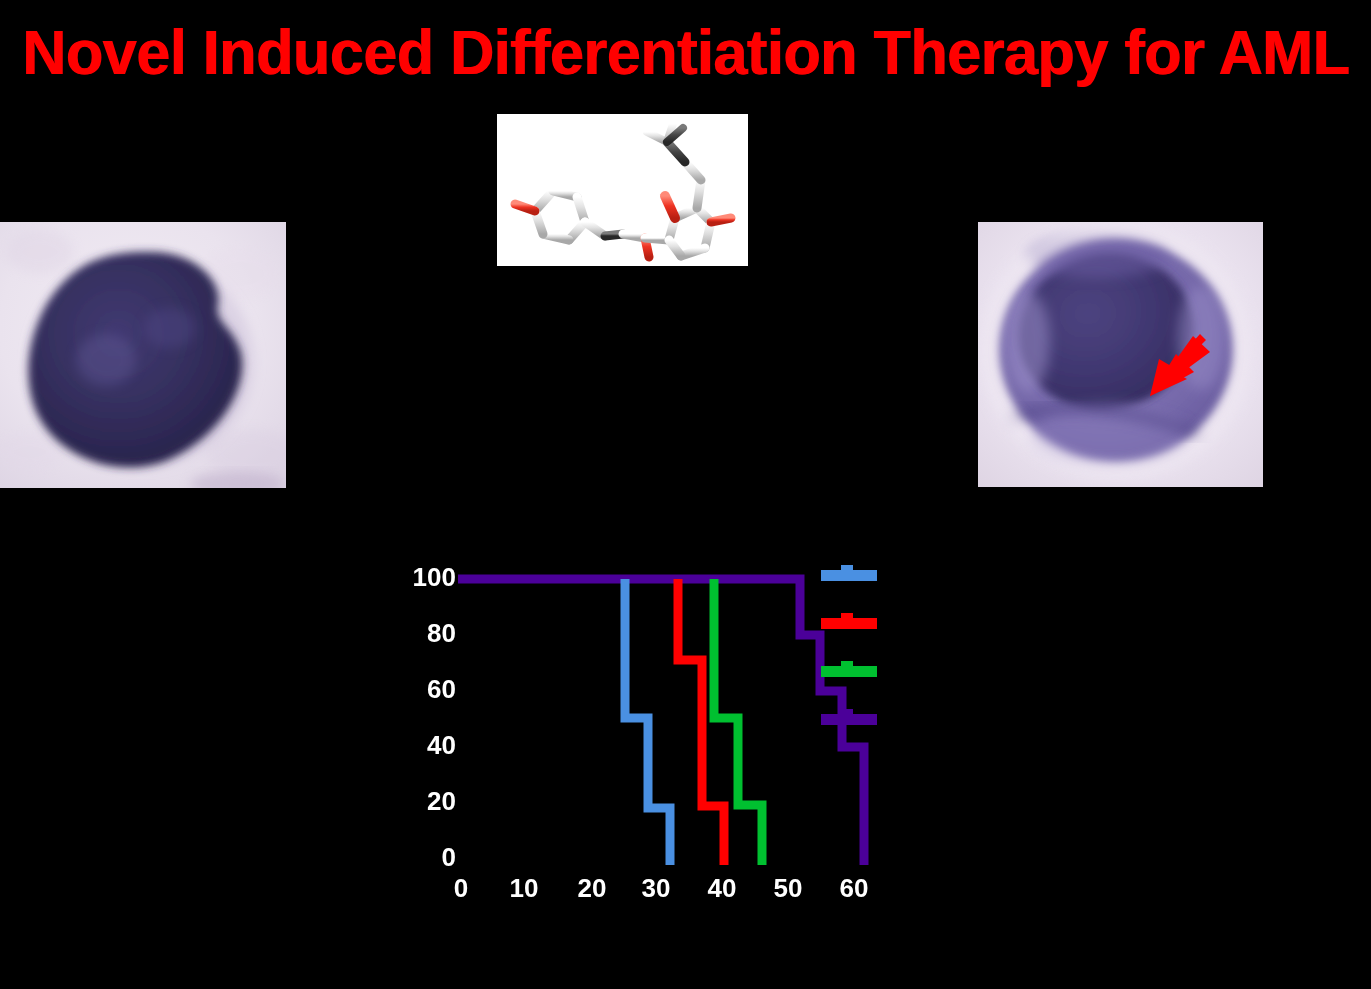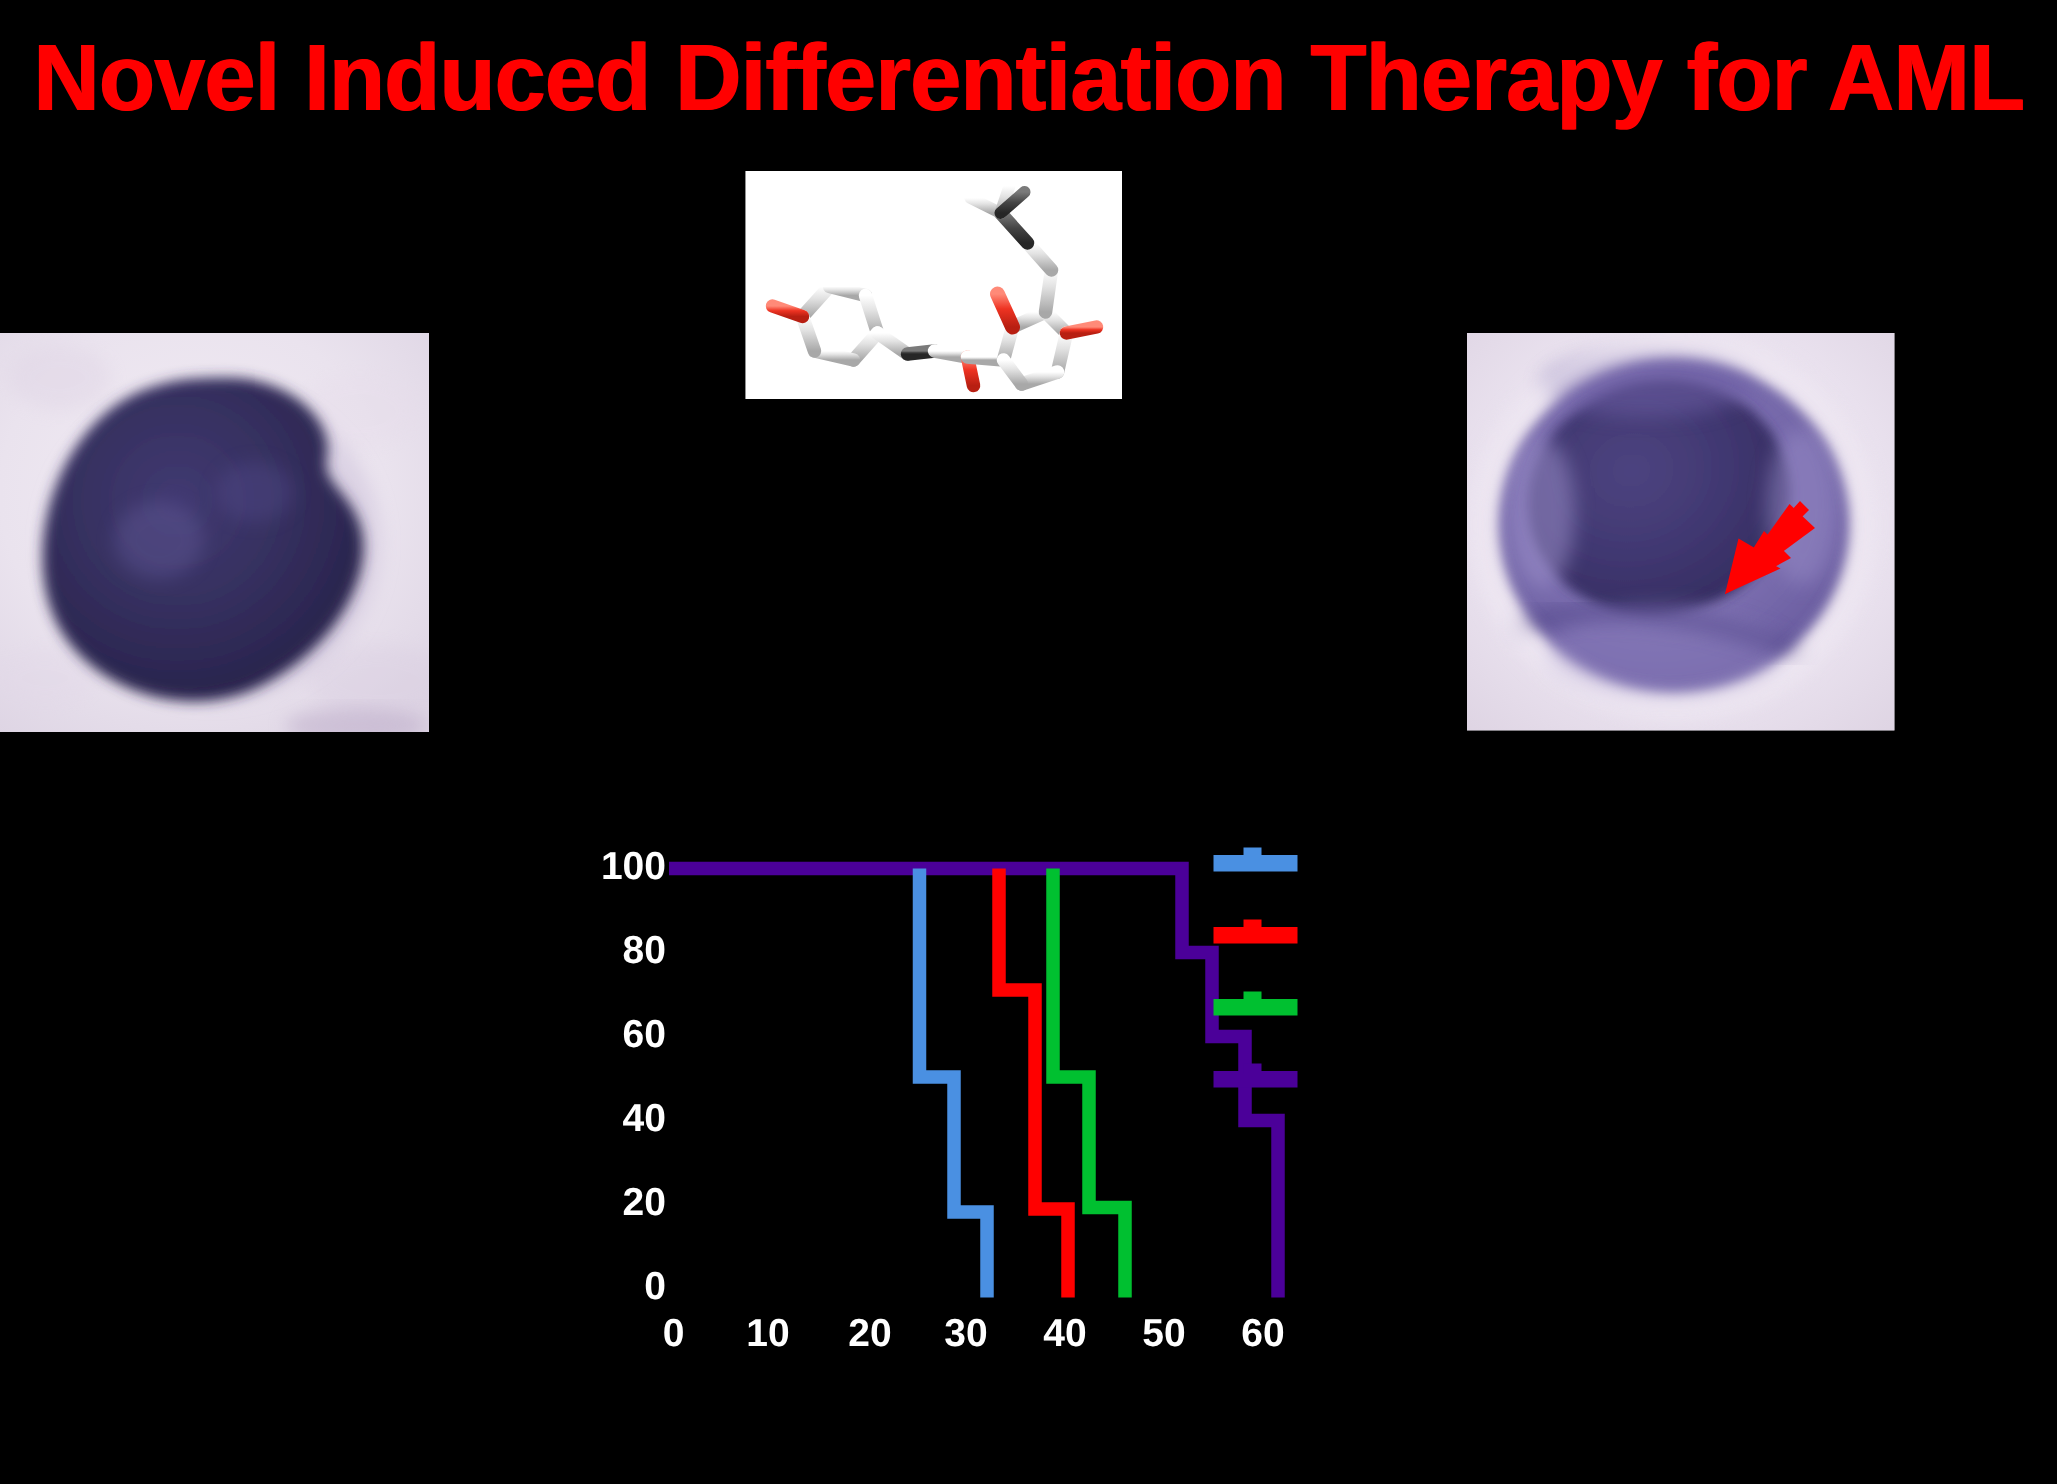--- a/index.html
+++ b/index.html
@@ -64,21 +64,21 @@
     left: 978px;
     top: 222px;
     width: 285px;
     height: 265px;
   }
   .micrograph-panel svg { display: block; }
 
   
   #survival-chart {
     position: absolute;
-    left: 390px;
+    left: 402px;
     top: 545px;
     width: 500px;
     height: 360px;
   }
   #survival-chart svg { display: block; }
 
   .axis-tick-label {
     fill: #ffffff;
     font-family: "Liberation Sans", sans-serif;
     font-weight: bold;

